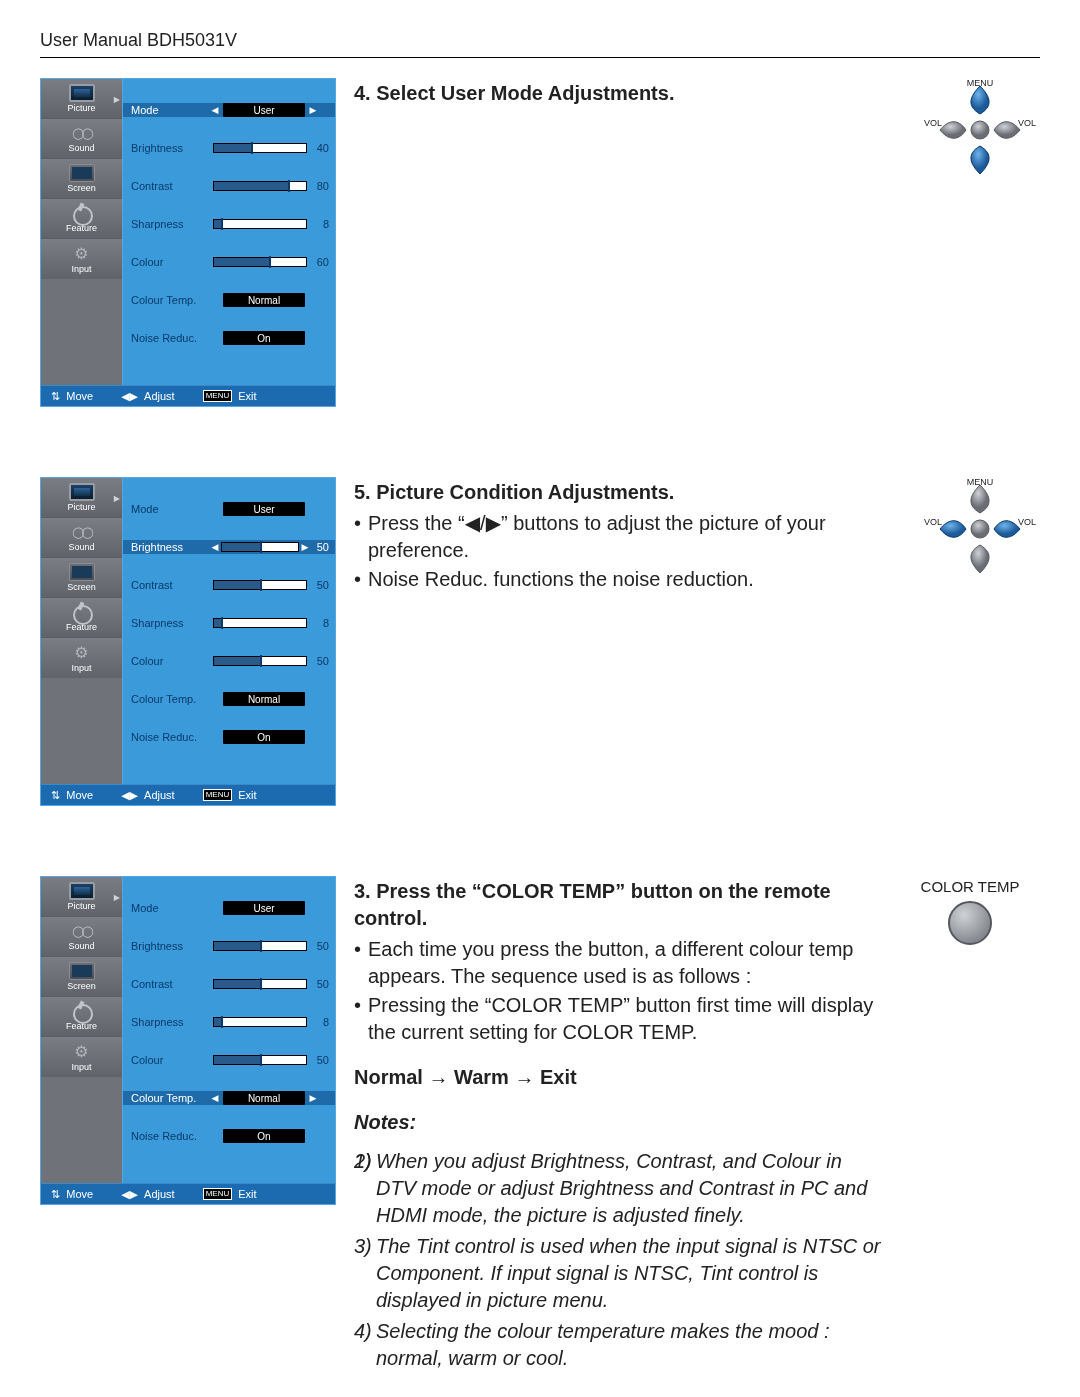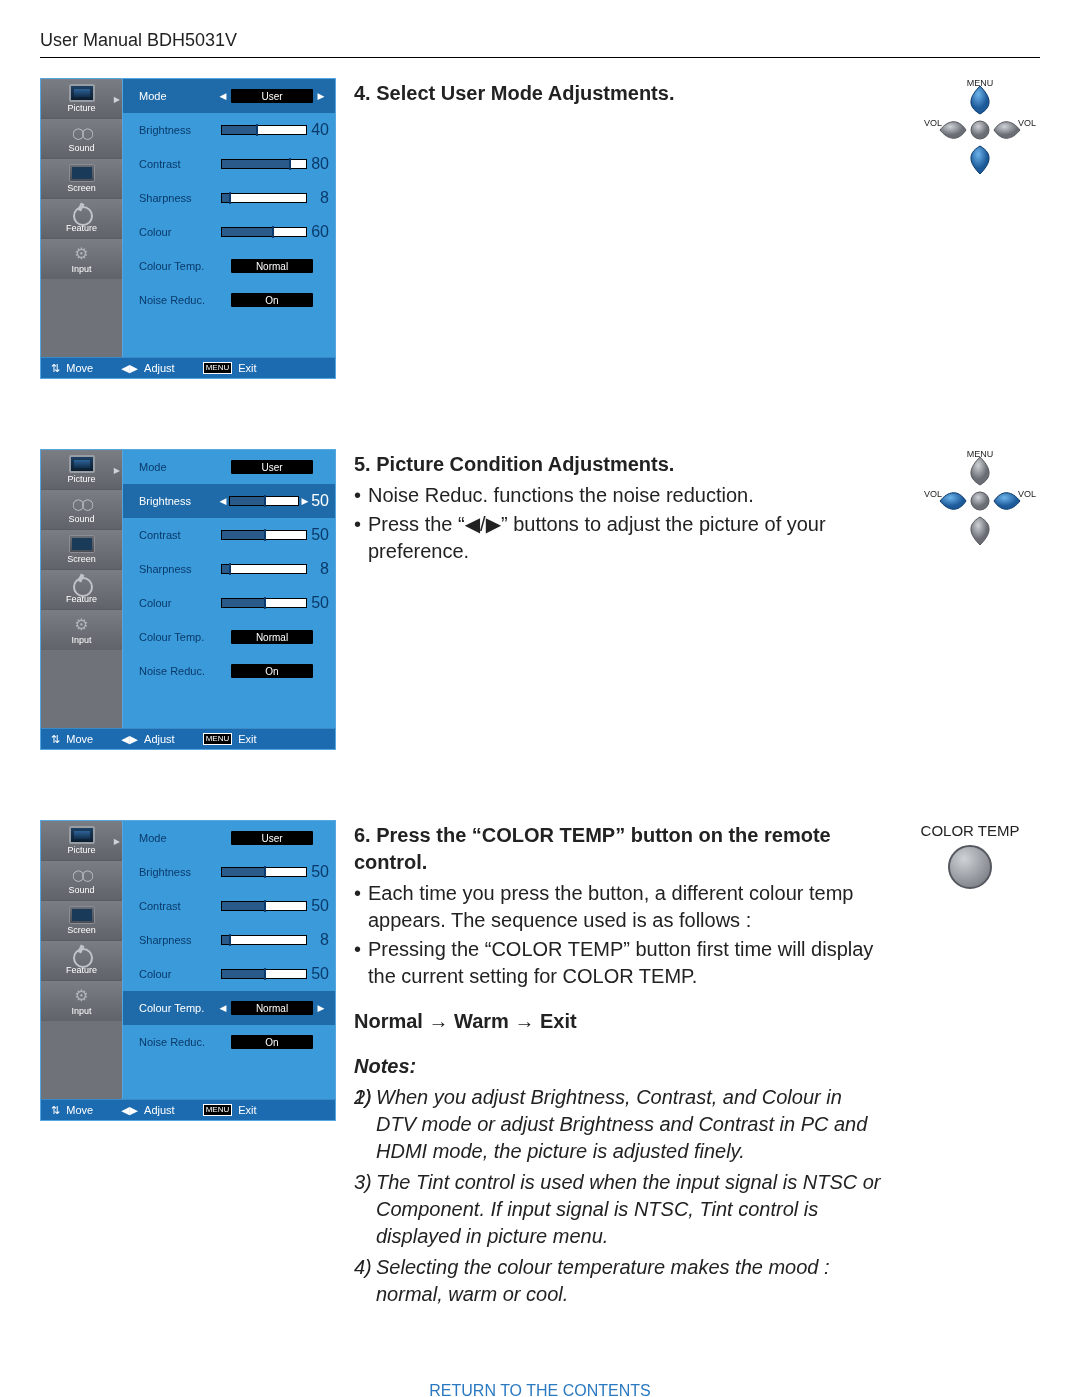--- a/index.html
+++ b/index.html
@@ -23,47 +23,47 @@
   .ic-sound { position:relative; }
   .ic-sound::before { content:"◯◯"; position:absolute; inset:0; display:flex; align-items:center; justify-content:center; font-size:11px; color:#c0c4ca; letter-spacing:-3px; }
   .ic-screen { background:linear-gradient(#6a6e74,#4a4e54); border:1px solid #8a8e94; border-radius:2px; position:relative; }
   .ic-screen::after{content:"";position:absolute;inset:2px;background:#1a3a5a;}
   .ic-feature { position:relative; }
   .ic-feature::before { content:""; position:absolute; left:4px; top:2px; width:16px; height:16px; border:2px solid #c0c4ca; border-radius:50%; }
   .ic-feature::after { content:""; position:absolute; left:10px; top:-1px; width:4px; height:8px; background:#c0c4ca; transform:rotate(25deg); }
   .ic-input { position:relative; }
   .ic-input::before { content:"⚙"; position:absolute; inset:0; display:flex; align-items:center; justify-content:center; font-size:16px; color:#b0b4ba; }
   .osd-body { flex: 1; background: #3a9ada; padding: 0; }
-  .row { height: 34px; display:flex; align-items:center; font-size: 11px; color:#fff; padding: 0 6px 0 16px; }
+  .row { height: 14px; display:flex; align-items:center; font-size: 11px; color:#fff; padding: 0 6px 0 8px; margin-top: 24px; }
   .row.sel { background:#1f6aa8; color:#fff; }
   .row-label { width: 80px; flex: 0 0 80px; color:#0a3a6a; }
   .row.sel .row-label { color:#fff; }
   .row-ctrl { flex:1; display:flex; align-items:center; gap:4px; }
   .arrow { font-size: 9px; color:#fff; width:8px; text-align:center; }
   .pill { width: 82px; height:14px; background:#000; color:#fff; font-size:10px; display:flex; align-items:center; justify-content:center; border-radius:1px; }
   .slider { flex:1; height:10px; background:#fff; border:1px solid #000; position:relative; margin:0 2px; }
   .slider-fill { position:absolute; left:0; top:0; bottom:0; background:#2a5a8a; }
   .slider-tick { position:absolute; top:-2px; bottom:-2px; width:2px; background:#0a3a6a; }
-  .row-val { width:20px; text-align:right; color:#0a3a6a; font-size:16px; }
+  .row-val { width:20px; text-align:right; color:#0a3a6a; font-size:11px; }
   .row.sel .row-val { color:#fff; }
   .row.sel .arrow { color:#fff; }
   .arrow.dim { color:#8ac3ef; }
   .osd-foot { height:22px; background:#1c6bb0; border:1px solid #56a6e0; border-top:1px solid #3a8ac8; display:flex; align-items:center; color:#fff; font-size:11px; padding:0 10px; gap:28px; }
   .osd-foot .grp { display:flex; align-items:center; gap:6px; }
   .menu-box { display:inline-block; border:1px solid #fff; font-size:8px; padding:0 2px; line-height:10px; background:#000; }
   .osd-body .spacer { height: 40px; }
   
   .text-col { flex:1; font-size: 20px; line-height: 1.35; padding-top: 2px; }
   .text-col .step-title { font-weight: bold; margin-bottom: 4px; }
   .text-col ul.bul { list-style:none; padding-left:0; }
   .text-col ul.bul > li { position:relative; padding-left:14px; margin-bottom:2px; }
   .text-col ul.bul > li::before { content:"•"; position:absolute; left:0; }
   .text-col .indent { padding-left:14px; }
   .sequence { font-weight:bold; margin:18px 0 18px 0; }
-  .notes-hd { font-weight:bold; font-style:italic; margin-bottom:4px; }
+  .notes-hd { font-weight:bold; font-style:italic; margin-bottom:12px; }
   .notes { list-style:none; padding-left:0; font-style:italic; }
   .notes li { position:relative; padding-left:22px; margin-bottom:4px; }
   .notes li .n { position:absolute; left:0; }
   
   .dpad-col { width:120px; flex:0 0 120px; display:flex; flex-direction:column; align-items:center; font-size:9px; }
   .dpad { position:relative; width:108px; height:96px; }
   .dpad .lbl-menu { position:absolute; top:0; left:50%; transform:translateX(-50%); font-size:9px; }
   .dpad .lbl-voll { position:absolute; top:40px; left:-2px; font-size:9px; }
   .dpad .lbl-volr { position:absolute; top:40px; right:-2px; font-size:9px; }
   .dpad svg { position:absolute; left:0; top:8px; }
@@ -321,22 +321,22 @@
         </div>
       <div class="grp">
           <span class="menu-box">MENU</span>
           <span>Exit</span>
         </div>
     </div>
   </div>
   <div class="text-col">
     <div class="step-title">5. Picture Condition Adjustments.</div>
     <ul class="bul">
+      <li>Press the “◀/▶” buttons to adjust the picture of your preference.</li>
       <li>Noise Reduc. functions the noise reduction.</li>
-      <li>Press the “◀/▶” buttons to adjust the picture of your preference.</li>
     </ul>
   </div>
   <div class="dpad-col">
     <div class="dpad">
       <span class="lbl-menu">MENU</span>
       <span class="lbl-voll">VOL</span>
       <span class="lbl-volr">VOL</span>
       <svg width="108" height="88" viewBox="0 0 108 88">
         <path d="M54 0 C44 10 40 20 54 28 C68 20 64 10 54 0 Z" fill="url(#gg)" stroke="#55595f"></path>
         <path d="M54 88 C44 78 40 68 54 60 C68 68 64 78 54 88 Z" fill="url(#gg)" stroke="#55595f"></path>
@@ -451,21 +451,21 @@
           <span>◀▶</span>
           <span>Adjust</span>
         </div>
       <div class="grp">
           <span class="menu-box">MENU</span>
           <span>Exit</span>
         </div>
     </div>
   </div>
   <div class="text-col">
-    <div class="step-title">6. Press the “COLOR TEMP” button on the remote control.</div>
+    <div class="step-title">3. Press the “COLOR TEMP” button on the remote control.</div>
     <ul class="bul">
       <li>Each time you press the button, a different colour temp appears. The sequence used is as follows :</li>
       <li>Pressing the “COLOR TEMP” button first time will display the current setting for COLOR TEMP.</li>
     </ul>
     <div class="sequence">Normal → Warm → Exit</div>
     <div class="notes-hd">Notes:</div>
     <ul class="notes">
       <li><span class="n">1)</span></li>
       <li><span class="n">2)</span><span>When you adjust Brightness, Contrast, and Colour in DTV mode or adjust Brightness and Contrast in PC and HDMI mode, the picture is adjusted finely.</span></li>
       <li><span class="n">3)</span><span>The Tint control is used when the input signal is NTSC or Component. If input signal is NTSC, Tint control is displayed in picture menu.</span></li>

